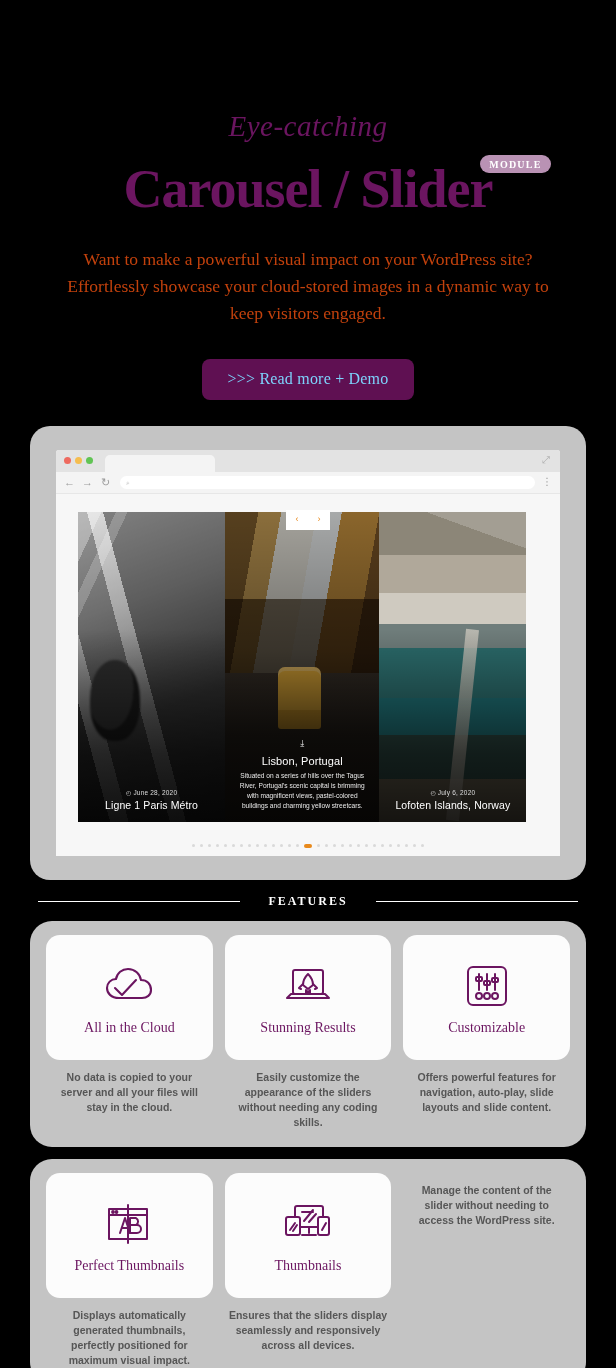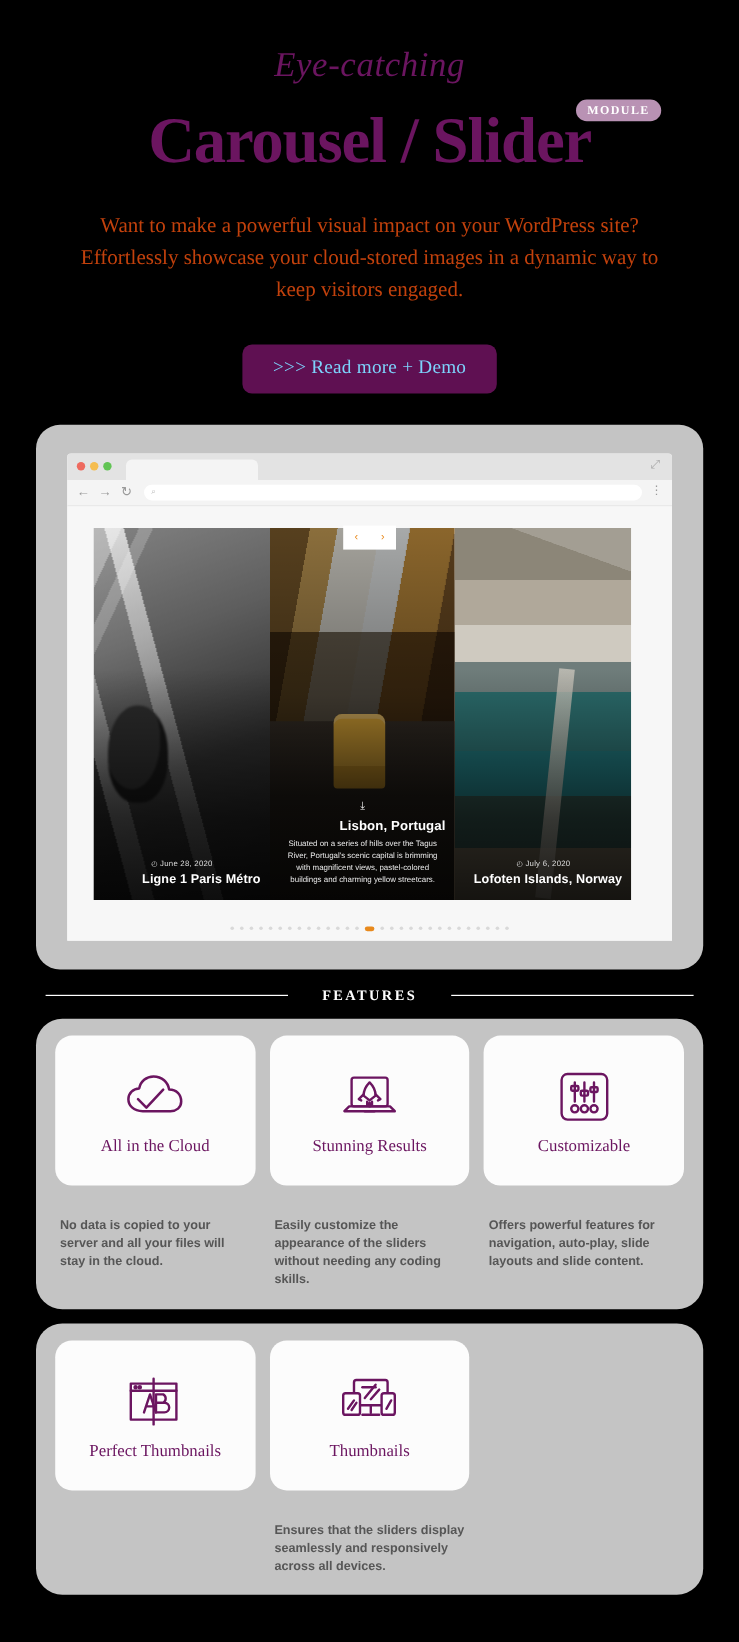--- a/index.html
+++ b/index.html
@@ -7,21 +7,21 @@
   body {
     width: 616px;
     height: 1368px;
     background: #000000;
     font-family: "Liberation Sans", sans-serif;
     overflow: hidden;
     position: relative;
   }
 
   
-  .hero { padding-top: 40px; text-align: center; }
+  .hero { padding-top: 112px; text-align: center; }
 
   .eyebrow {
     font-family: "Liberation Serif", serif;
     font-style: italic;
     font-size: 29px;
     color: #6b1560;
     letter-spacing: 0.5px;
     line-height: 1;
   }
 
@@ -255,24 +255,23 @@
   }
   .slide-date {
     font-size: 6.5px;
     color: #dddddd;
     letter-spacing: .2px;
     margin-bottom: 3px;
   }
   .slide-date .clock-ic { font-size: 6px; margin-right: 2px; }
   .slide-title {
     font-size: 10.5px;
-    font-weight: bold;
+    font-weight: normal;
     letter-spacing: .1px;
     line-height: 1.2;
-    text-align: right;
   }
   .slide.center .slide-title { font-size: 11px; margin-bottom: 3px; }
   .slide-desc {
     font-size: 6.6px;
     line-height: 1.55;
     color: #e9e9e9;
     max-width: 152px;
     margin: 0 auto;
   }
   .dl-icon {
@@ -349,21 +348,22 @@
   .feature-icon svg { display: block; }
   .feature-name {
     margin-top: 6px;
     font-family: "Liberation Serif", serif;
     font-size: 14px;
     color: #6b1560;
     text-align: center;
     line-height: 1.15;
   }
   .feature-desc {
-    margin-top: 26px;
+    margin-top: 10px;
+    text-align: center;
     font-size: 10.5px;
     line-height: 1.45;
     color: #565656;
     font-weight: bold;
     padding: 0 4px;
   }
 </style>
 </head>
 <body>
 
@@ -552,20 +552,21 @@
           <path d="M5 12 H43"></path>
           <circle cx="9" cy="9" r="0.9" fill="#6b1560"></circle>
           <circle cx="12.5" cy="9" r="0.9" fill="#6b1560"></circle>
           <path d="M24 2 V40"></path>
           <path d="M16 30 L21 15 L26 30 M18 25 H24"></path>
           <path d="M26 15 h6 a4 4 0 0 1 0 7 h-6 z M26 22 h7 a4 4 0 0 1 0 8 h-7 z"></path>
         </svg>
       </div>
       <div class="feature-name">Perfect Thumbnails</div>
     </div>
+    <div class="feature-desc">Displays automatically generated thumbnails, perfectly positioned for maximum visual impact.</div>
   </div>
 
   <div class="feature-col">
     <div class="feature-card">
       <div class="feature-icon">
         <svg width="52" height="42" viewBox="0 0 52 42" fill="none" stroke="#6b1560" stroke-width="2" stroke-linecap="round" stroke-linejoin="round">
           <rect x="13" y="3" width="28" height="21" rx="2"></rect>
           <path d="M27 24 v6 M20 32 h14"></path>
           <path d="M20 9 L31 9"></path>
           <path d="M22 18 L31 7 M27 19 L34 11"></path>
@@ -574,15 +575,16 @@
           <rect x="36" y="14" width="11" height="18" rx="2" fill="#ffffff"></rect>
           <path d="M40 27 L44 20"></path>
         </svg>
       </div>
       <div class="feature-name">Thumbnails</div>
     </div>
     <div class="feature-desc">Ensures that the sliders display seamlessly and responsively across all devices.</div>
   </div>
 
   <div class="feature-col">
+    <div class="feature-desc">Manage the content of the slider without needing to access the WordPress site.</div>
   </div>
 
 </div>
 
 </body></html>

